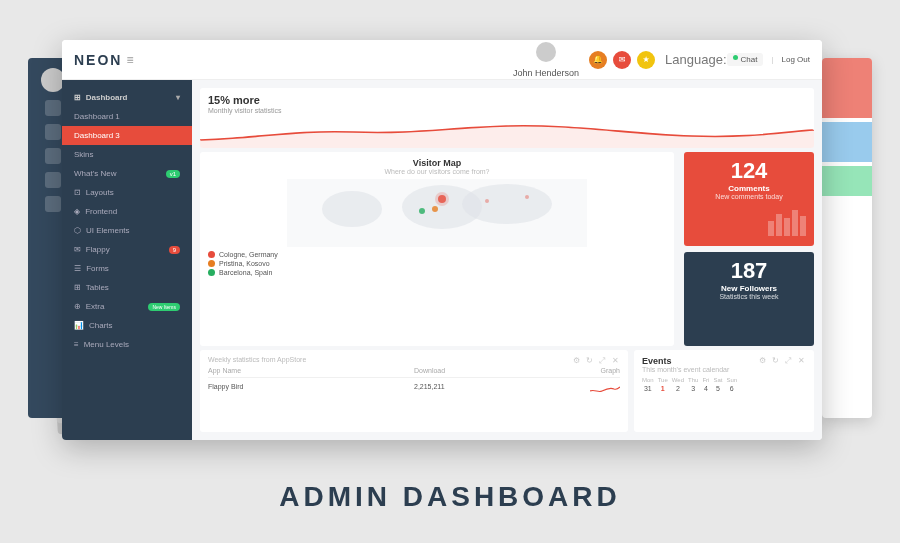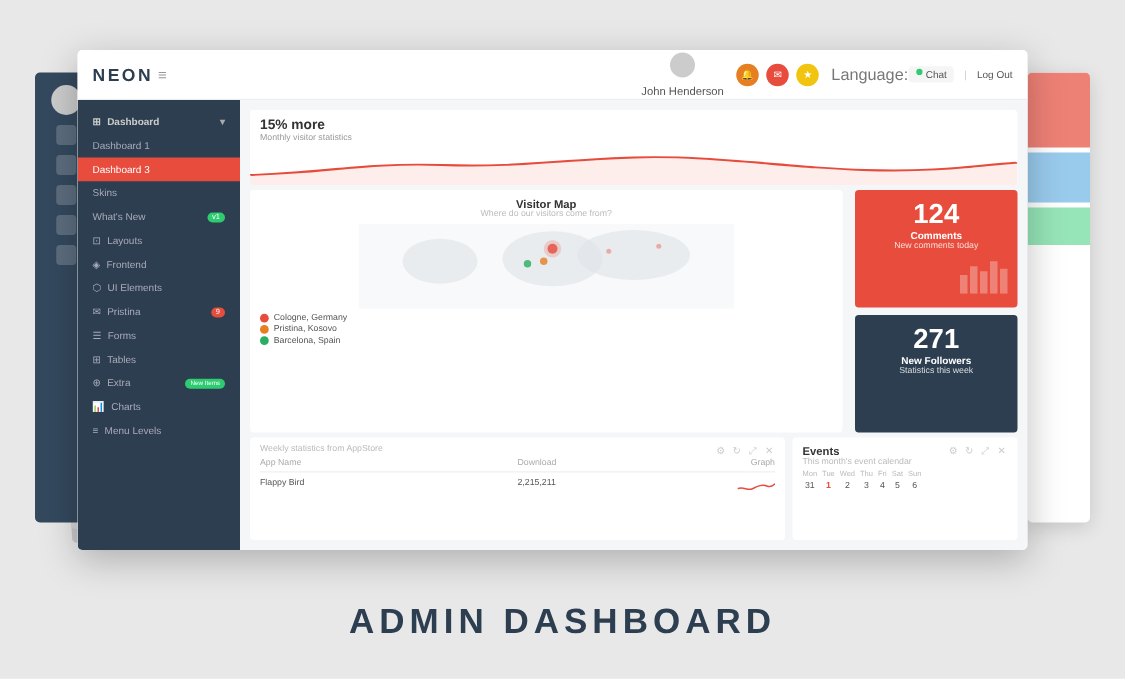--- a/index.html
+++ b/index.html
@@ -526,21 +526,21 @@
         <div class="sidebar-item">
           <span>◈</span>
           <span>Frontend</span>
         </div>
         <div class="sidebar-item">
           <span>⬡</span>
           <span>UI Elements</span>
         </div>
         <div class="sidebar-item">
           <span>✉</span>
-          <span>Pristina</span>
+          <span>Flappy</span>
           <span class="sidebar-badge">9</span>
         </div>
         <div class="sidebar-item">
           <span>☰</span>
           <span>Forms</span>
         </div>
         <div class="sidebar-item">
           <span>⊞</span>
           <span>Tables</span>
         </div>
@@ -631,21 +631,21 @@
                 <svg width="40" height="30">
                   <rect x="0" y="15" width="6" height="15" fill="#fff"></rect>
                   <rect x="8" y="8" width="6" height="22" fill="#fff"></rect>
                   <rect x="16" y="12" width="6" height="18" fill="#fff"></rect>
                   <rect x="24" y="4" width="6" height="26" fill="#fff"></rect>
                   <rect x="32" y="10" width="6" height="20" fill="#fff"></rect>
                 </svg>
               </div>
             </div>
             <div class="follower-card">
-              <div class="big-number">271</div>
+              <div class="big-number">187</div>
               <div class="card-stat-label">New Followers</div>
               <div class="card-stat-sub">Statistics this week</div>
             </div>
           </div>
         </div>
 
         <div class="bottom-row">
 
           <div class="top-grossing-card" style="position:relative;">
             <div class="card-subtitle">Weekly statistics from AppStore</div>

